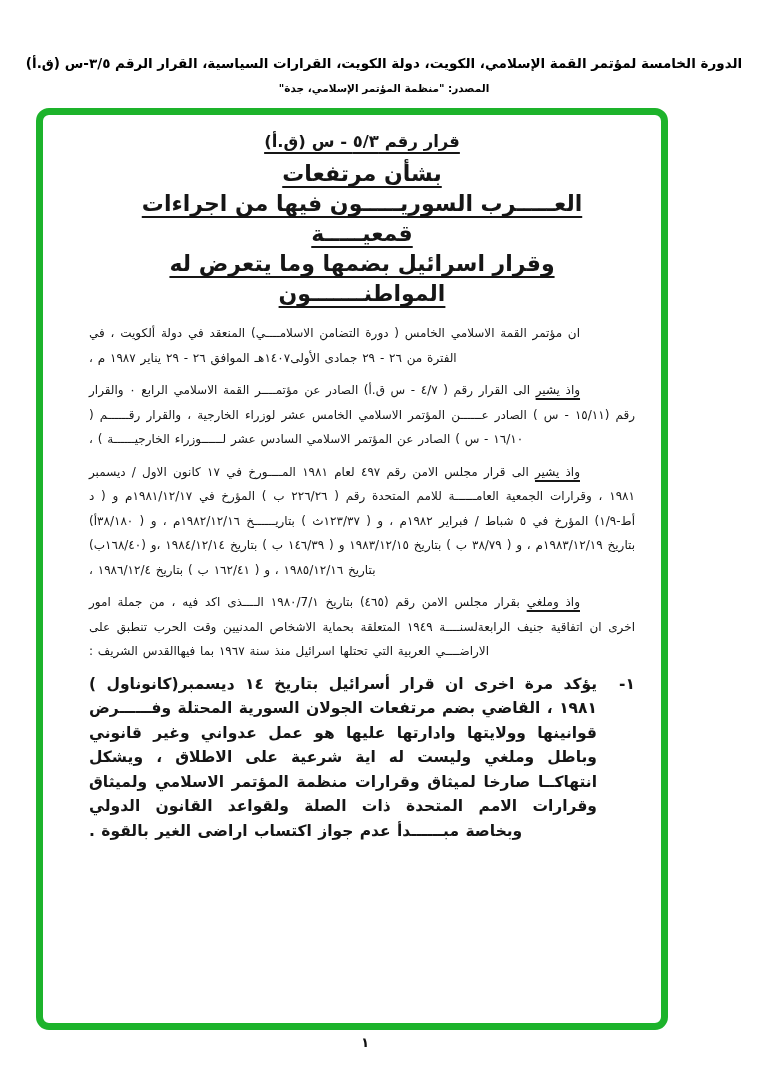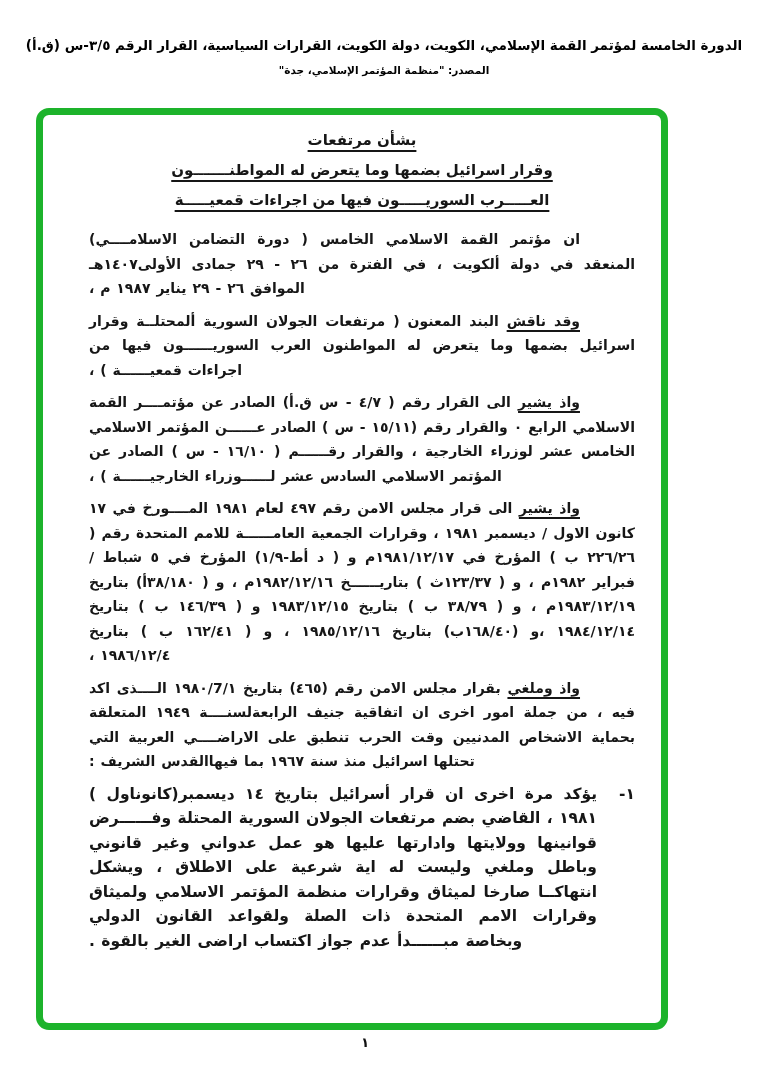--- a/index.html
+++ b/index.html
@@ -5,21 +5,21 @@
   html, body {
     margin: 0; padding: 0;
     width: 768px; height: 1085px;
     background: #ffffff;
     font-family: "DejaVu Sans", sans-serif;
     overflow: hidden;
   }
   .top-header {
     direction: rtl;
     text-align: center;
-    padding-top: 34px;
+    padding-top: 52px;
     color: #000;
   }
   .header-line1 {
     font-size: 13.5px;
     font-weight: bold;
     letter-spacing: 0;
     line-height: 22px;
   }
   .header-line2 {
     font-size: 10.5px;
@@ -41,37 +41,37 @@
     direction: rtl;
     color: #161616;
   }
   .title-block {
     text-align: center;
     font-weight: bold;
     margin-bottom: 12px;
   }
   .title-line {
     display: block;
-    font-size: 15px;
+    font-size: 22px;
     line-height: 30px;
     text-decoration: underline;
     text-underline-offset: 5px;
     text-decoration-thickness: 1.5px;
   }
   .title-line.first {
     font-size: 16.5px;
     line-height: 34px;
   }
   .para {
     direction: rtl;
     text-align: justify;
     text-align-last: left;
     text-indent: 55px;
-    font-size: 14px;
-    font-weight: bold;
+    font-size: 12px;
+    font-weight: normal;
     line-height: 24.5px;
     margin: 0 0 8px 0;
     word-spacing: 1px;
   }
   .u {
     text-decoration: underline;
     text-underline-offset: 4px;
     text-decoration-thickness: 1.5px;
   }
   .num-item {
@@ -108,28 +108,28 @@
 </head>
 <body>
 
 <div class="top-header">
   <div class="header-line1">الدورة الخامسة لمؤتمر القمة الإسلامي، الكويت، دولة الكويت، القرارات السياسية، القرار الرقم ٣/٥-س (ق.أ)</div>
   <div class="header-line2">المصدر:  "منظمة المؤتمر الإسلامي، جدة"</div>
 </div>
 
 <div class="doc-box">
   <div class="title-block">
+    <span class="title-line first">قرار رقم ٥/٣ - س (ق.أ)</span>
     <span class="title-line">بشأن مرتفعات</span>
+    <span class="title-line">العـــــرب السوريـــــون فيها من اجراءات قمعيـــــة</span>
     <span class="title-line">وقرار اسرائيل بضمها وما يتعرض له المواطنـــــــون</span>
-    <span class="title-line">العـــــرب السوريـــــون فيها من اجراءات قمعيـــــة</span>
   </div>
 
   <p class="para"><span class="u"></span><span>ان مؤتمر القمة الاسلامي الخامس ( دورة التضامن الاسلامــــي) المنعقد في دولة ألكويت ، في الفترة من ٢٦ - ٢٩ جمادى الأولى١٤٠٧هـ الموافق ٢٦ - ٢٩ يناير ١٩٨٧ م ،</span></p>
 
-  <p class="para"><span class="u">وقد ناقش</span><span> البند المعنون ( مرتفعات الجولان السورية ألمحتلــة وقرار اسرائيل بضمها وما يتعرض له المواطنون العرب السوريــــــون فيها من اجراءات قمعيــــــة ) ،</span></p>
 
   <p class="para"><span class="u">واذ يشير</span><span> الى القرار رقم ( ٤/٧ - س ق.أ) الصادر عن مؤتمــــر القمة الاسلامي الرابع ٠ والقرار رقم (١٥/١١ - س ) الصادر عــــــن المؤتمر الاسلامي الخامس عشر لوزراء الخارجية ، والقرار رقــــــم ( ١٦/١٠ - س ) الصادر عن المؤتمر الاسلامي السادس عشر لــــــوزراء الخارجيــــــة ) ،</span></p>
 
   <p class="para"><span class="u">واذ يشير</span><span> الى قرار مجلس الامن رقم ٤٩٧ لعام ١٩٨١ المــــورخ في ١٧ كانون الاول / ديسمبر ١٩٨١ ، وقرارات الجمعية العامــــــة للامم المتحدة رقم ( ٢٢٦/٢٦ ب ) المؤرخ في ١٩٨١/١٢/١٧م و ( د أط-١/٩) المؤرخ في ٥ شباط / فبراير ١٩٨٢م ، و ( ١٢٣/٣٧ث ) بتاريــــــخ ١٩٨٢/١٢/١٦م ، و ( ٣٨/١٨٠أ) بتاريخ ١٩٨٣/١٢/١٩م ، و ( ٣٨/٧٩ ب ) بتاريخ ١٩٨٣/١٢/١٥ و ( ١٤٦/٣٩ ب ) بتاريخ ١٩٨٤/١٢/١٤ ،و (١٦٨/٤٠ب) بتاريخ ١٩٨٥/١٢/١٦ ، و ( ١٦٢/٤١ ب ) بتاريخ ١٩٨٦/١٢/٤ ،</span></p>
 
   <p class="para"><span class="u">واذ وملغي</span><span> بقرار مجلس الامن رقم (٤٦٥) بتاريخ ١٩٨٠/7/١ الــــذى اكد فيه ، من جملة امور اخرى ان اتفاقية جنيف الرابعةلسنــــة ١٩٤٩ المتعلقة بحماية الاشخاص المدنيين وقت الحرب تنطبق على الاراضــــي العربية التي تحتلها اسرائيل منذ سنة ١٩٦٧ بما فيهاالقدس الشريف :</span></p>
 
   <div class="num-item">
     <span class="marker">١-</span>
     <div class="item-text">يؤكد مرة اخرى ان قرار أسرائيل بتاريخ ١٤ ديسمبر(كانوناول ) ١٩٨١ ، القاضي بضم مرتفعات الجولان السورية المحتلة وفــــــرض قوانينها وولايتها وادارتها عليها هو عمل عدواني وغير قانوني وباطل وملغي وليست له اية شرعية على الاطلاق ، ويشكل انتهاكــا صارخا لميثاق وقرارات منظمة المؤتمر الاسلامي ولميثاق وقرارات الامم المتحدة ذات الصلة ولقواعد القانون الدولي وبخاصة مبــــــدأ عدم جواز اكتساب اراضى الغير بالقوة .</div>

